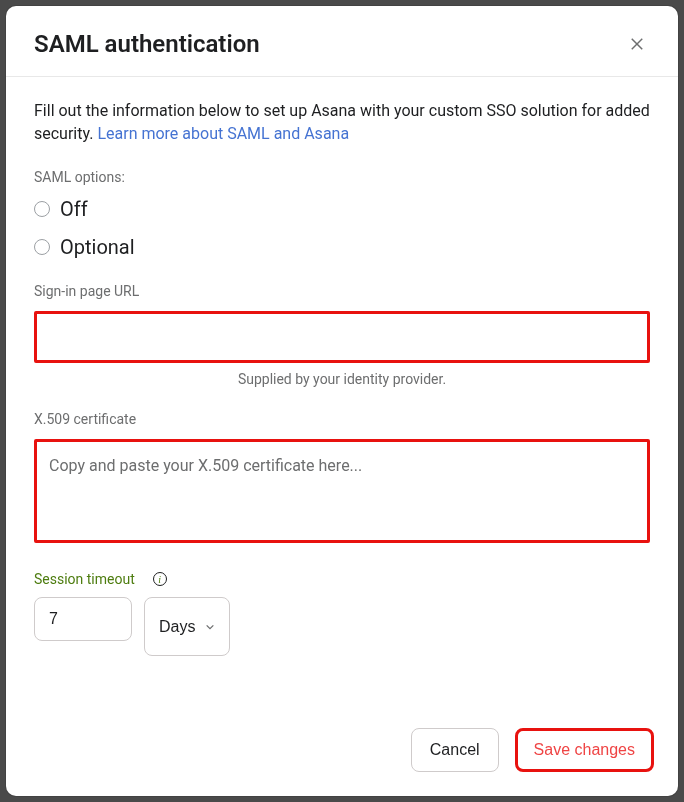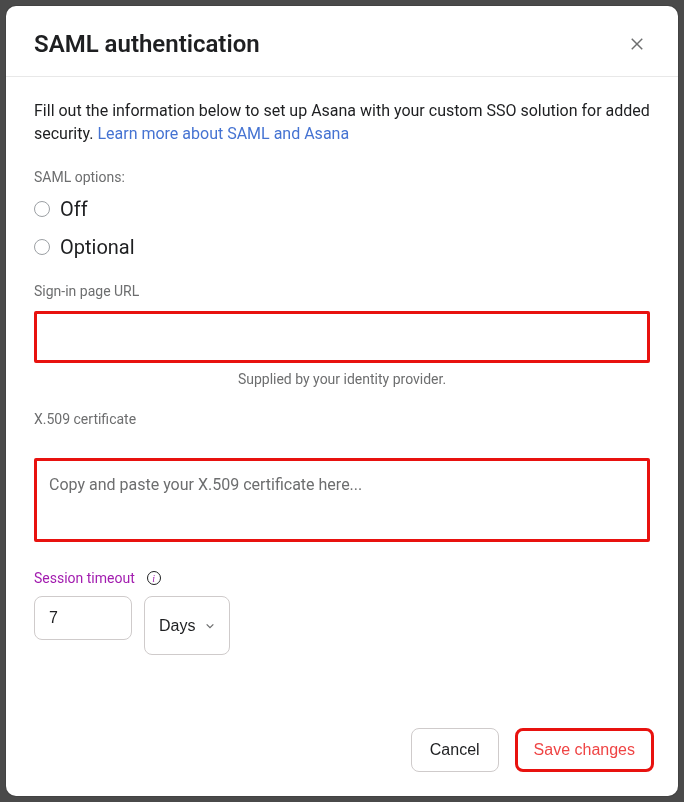--- a/index.html
+++ b/index.html
@@ -104,37 +104,36 @@
       border: 3px solid #e8120f;
       border-radius: 2px;
       padding: 14px 12px;
       font-size: 16px;
       font-family: inherit;
       color: #1e1f21;
       outline: none;
     }
     .text-input { height: 52px; }
     .textarea-input {
-      height: 84px;
+      height: 104px;
       resize: none;
-      margin-top: 19px;
     }
     .textarea-input::placeholder { color: #6d6e6f; }
     .helper-text {
       font-size: 14px;
       color: #6d6e6f;
       margin-top: 8px;
       text-align: center;
     }
     .timeout-label {
       font-size: 14px;
-      color: #a21caf;
-      display: flex;
-      align-items: center;
-      gap: 12px;
+      color: #4d7c0f;
+      display: flex;
+      align-items: center;
+      gap: 18px;
       margin-bottom: 10px;
     }
     .info-icon {
       width: 14px; height: 14px;
       border: 1.2px solid #1e1f21;
       border-radius: 50%;
       display: inline-flex;
       align-items: center;
       justify-content: center;
       font-size: 10px;

